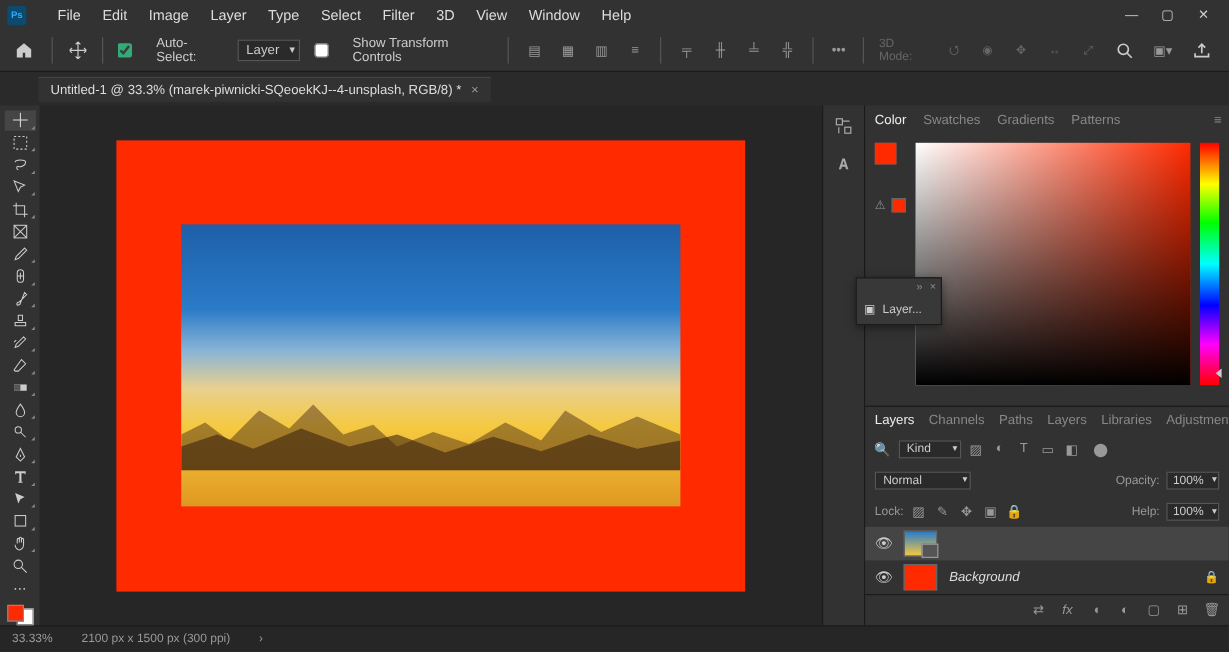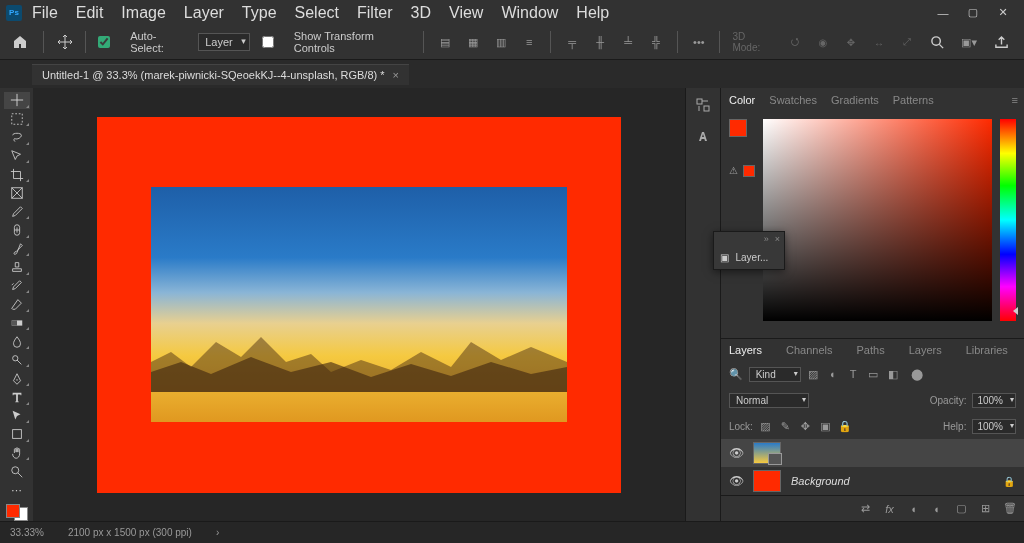--- a/index.html
+++ b/index.html
@@ -1,20 +1,20 @@
 <!DOCTYPE html>
 <html><head>
 <meta charset="utf-8">
 <style>
 * { margin:0; padding:0; box-sizing:border-box; font-family:-apple-system,Segoe UI,Arial,sans-serif; user-select:none; }
 body { width:1024px; height:543px; background:#323232; overflow:hidden; color:#ccc; font-size:11px; }
 .menubar { height:25px; background:#323232; display:flex; align-items:center; padding:0 6px; justify-content:space-between; }
 .menubar-left { display:flex; align-items:center; gap:2px; }
-.ps-logo { width:16px; height:16px; background:#0c4a6e; color:#31a8ff; display:flex; align-items:center; justify-content:center; font-size:8px; font-weight:bold; border-radius:2px; margin-right:0; }
-.menu-item { padding:4px 8px; font-size:16px; color:#ddd; cursor:pointer; }
+.ps-logo { width:16px; height:16px; background:#0c4a6e; color:#31a8ff; display:flex; align-items:center; justify-content:center; font-size:8px; font-weight:bold; border-radius:2px; margin-right:16px; }
+.menu-item { padding:4px 8px; font-size:12px; color:#ddd; cursor:pointer; }
 .window-controls { display:flex; gap:16px; padding-right:8px; }
 .win-btn { width:14px; height:14px; color:#ccc; display:flex; align-items:center; justify-content:center; cursor:pointer; }
 
 .optionsbar { height:35px; background:#323232; border-bottom:1px solid #1a1a1a; display:flex; align-items:center; padding:0 8px; gap:12px; }
 .home-btn { width:24px; height:24px; display:flex; align-items:center; justify-content:center; }
 .opt-sep { width:1px; height:22px; background:#555; }
 .chk { display:flex; align-items:center; gap:20px; font-size:11px; }
 .chk input { accent-color:#3a7; width:12px; height:12px; }
 .dropdown { background:#2a2a2a; border:1px solid #555; padding:2px 16px 2px 6px; font-size:11px; color:#ccc; position:relative; }
 .dropdown:after { content:"▾"; position:absolute; right:3px; font-size:9px; }
@@ -57,21 +57,21 @@
 .warn-sw { width:12px; height:12px; border:1px solid #666; }
 .color-field { flex:1; height:202px; background:linear-gradient(to bottom,rgba(0,0,0,0) 0%,#000 100%),linear-gradient(to right,#fff 0%,#ff2a00 100%); position:relative; }
 .hue-strip { width:16px; height:202px; background:linear-gradient(to bottom,#f00 0%,#ff0 17%,#0f0 33%,#0ff 50%,#00f 67%,#f0f 83%,#f00 100%); position:relative; }
 .hue-marker { position:absolute; right:-2px; bottom:6px; width:0; height:0; border-top:4px solid transparent; border-bottom:4px solid transparent; border-right:5px solid #ccc; }
 
 .floating-panel { position:absolute; top:120px; left:-8px; width:72px; background:#383838; border:1px solid #1a1a1a; box-shadow:0 2px 8px rgba(0,0,0,.5); }
 .float-head { height:14px; display:flex; justify-content:flex-end; align-items:center; padding:0 4px; gap:6px; font-size:9px; color:#888; }
 .float-body { padding:6px; display:flex; align-items:center; gap:6px; font-size:10px; color:#ccc; }
 
 .layers-panel { flex:1; display:flex; flex-direction:column; border-top:1px solid #1a1a1a; }
-.layers-tabs { height:22px; display:flex; align-items:center; padding:0 8px; gap:24px; }
+.layers-tabs { height:22px; display:flex; align-items:center; padding:0 8px; gap:12px; }
 .layer-ctrl-row { height:26px; display:flex; align-items:center; padding:0 8px; gap:6px; }
 .layer-dd { background:#2a2a2a; border:1px solid #555; padding:1px 14px 1px 6px; font-size:10px; color:#ccc; position:relative; min-width:52px; }
 .layer-dd:after { content:"▾"; position:absolute; right:2px; font-size:8px; }
 .layer-icons { display:flex; gap:7px; color:#999; font-size:11px; }
 .layer-icons span { width:13px; display:flex; justify-content:center; }
 .ctrl-label { font-size:10px; color:#999; }
 .small-dd { background:#2a2a2a; border:1px solid #555; padding:1px 12px 1px 4px; font-size:10px; color:#ccc; position:relative; }
 .small-dd:after { content:"▾"; position:absolute; right:1px; font-size:8px; }
 
 .layer-list { flex:1; background:#323232; }

